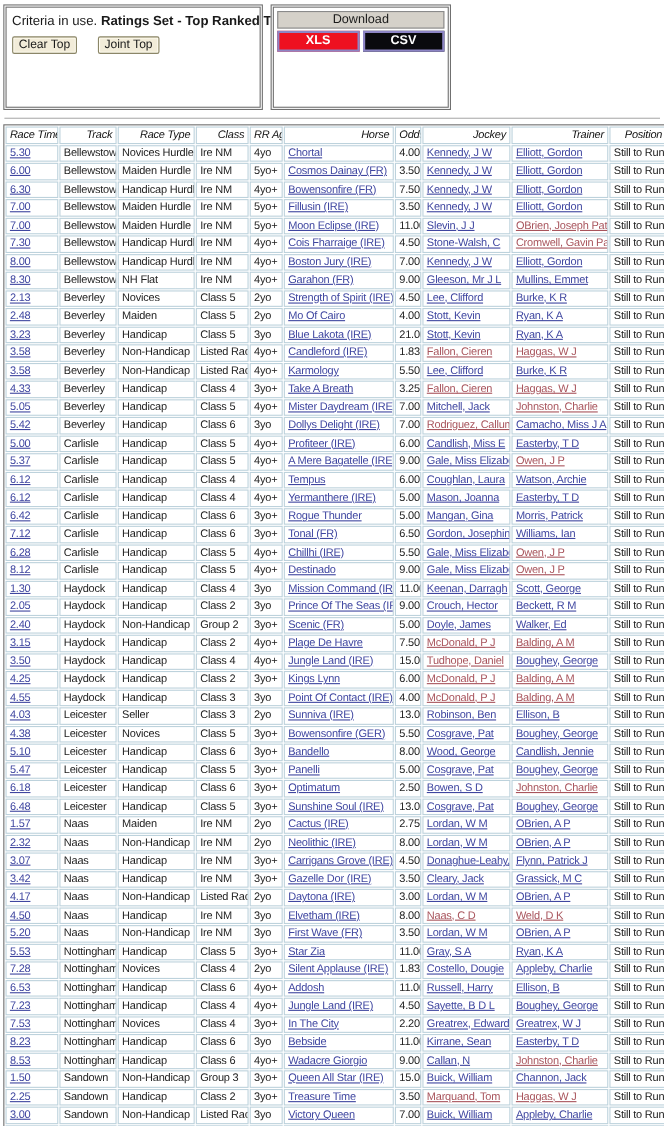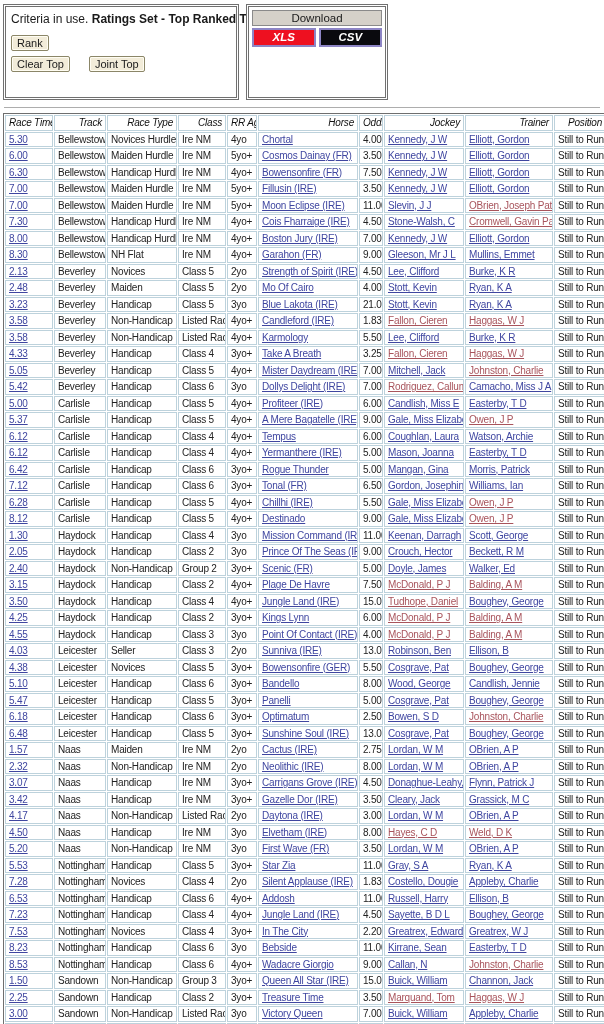--- a/index.html
+++ b/index.html
@@ -30,27 +30,27 @@
   .btn{
     font-family:"Liberation Sans","DejaVu Sans",sans-serif;
     font-size:11px;color:#1a1a1a;
     background:var(--btn-bg);
     border:1px solid var(--btn-border);
     box-shadow:inset 0 0 0 1px #fffdf2;
     border-radius:2px;padding:1px 5px;cursor:pointer;
   }
   .rank-row{margin-top:7px;}
   .topset-row{margin-top:5px;display:flex;gap:19px;}
-  .download-panel{width:142px;height:96px;}
+  .download-panel{width:164px;height:96px;}
   .download-inner{border:1px solid var(--panel-border);height:100%;padding:2px;}
   .download-header{
     background:var(--dl-header-bg);border:1px solid #8a8a8a;
     text-align:center;font-size:11.5px;padding:1px 0;margin:1px;
   }
-  .download-buttons{display:flex;gap:3px;margin:2px 1px 1px;font-style:italic;}
+  .download-buttons{display:flex;gap:3px;margin:2px 1px 1px;}
   .dl-btn{
     flex:1;text-align:center;color:#fff;font-weight:bold;font-size:11.5px;
     border:2px solid var(--dl-cell-border);padding:0;line-height:15px;cursor:pointer;
     font-family:"Liberation Sans","DejaVu Sans",sans-serif;
   }
   .dl-xls{background:var(--xls-red);}
   .dl-csv{background:var(--csv-black);}
   .rule{border-top:1px solid #adadad;margin:7px 1px 5px;}
   table.races{
     table-layout:fixed;width:598px;
@@ -83,23 +83,20 @@
 
 <div class="page">
 
   <div class="top">
 
     <div class="panel criteria-panel">
       <div class="panel-inner">
         <div class="criteria-line">
           <span>Criteria in use.</span>
           <b>Ratings Set - Top Ranked Trainer</b>
-        </div>
-        <div class="rank-row">
-          <button class="btn">Rank</button>
         </div>
         <div class="topset-row">
           <button class="btn">Clear Top</button>
           <button class="btn">Joint Top</button>
         </div>
       </div>
     </div>
 
     <div class="panel download-panel">
       <div class="download-inner">
@@ -648,21 +645,21 @@
           <td>Still to Run</td>
         </tr>
         <tr>
           <td><a>4.50</a></td>
           <td>Naas</td>
           <td>Handicap</td>
           <td>Ire NM</td>
           <td>3yo</td>
           <td><a>Elvetham (IRE)</a></td>
           <td>8.00</td>
-          <td><a class="visited">Hayes, C D</a></td>
+          <td><a class="visited">Naas, C D</a></td>
           <td><a class="visited">Weld, D K</a></td>
           <td>Still to Run</td>
         </tr>
         <tr>
           <td><a>5.20</a></td>
           <td>Naas</td>
           <td>Non-Handicap</td>
           <td>Ire NM</td>
           <td>3yo</td>
           <td><a>First Wave (FR)</a></td>

